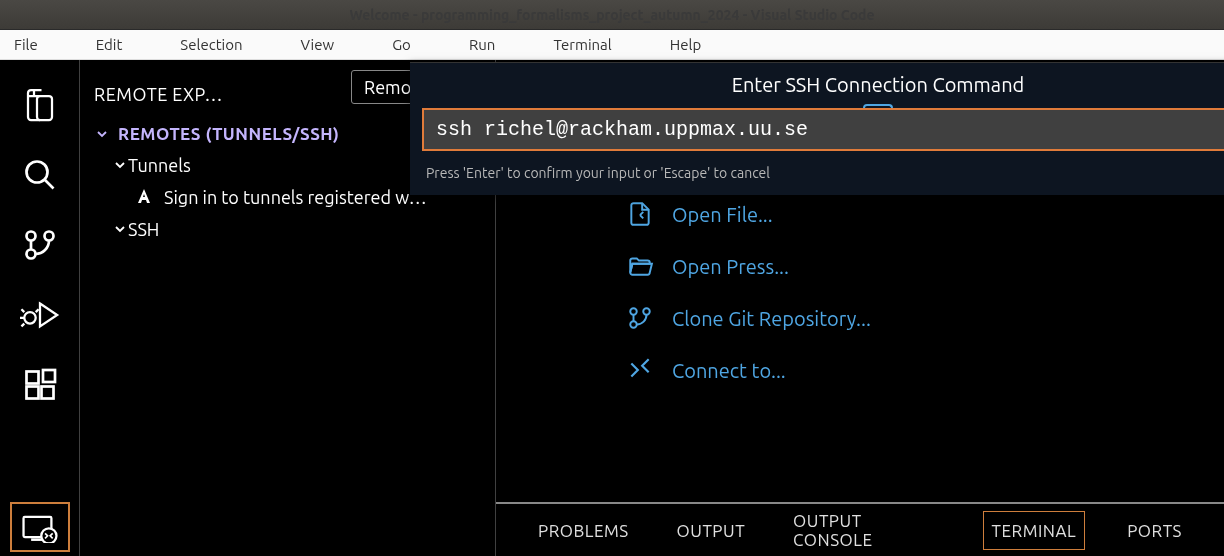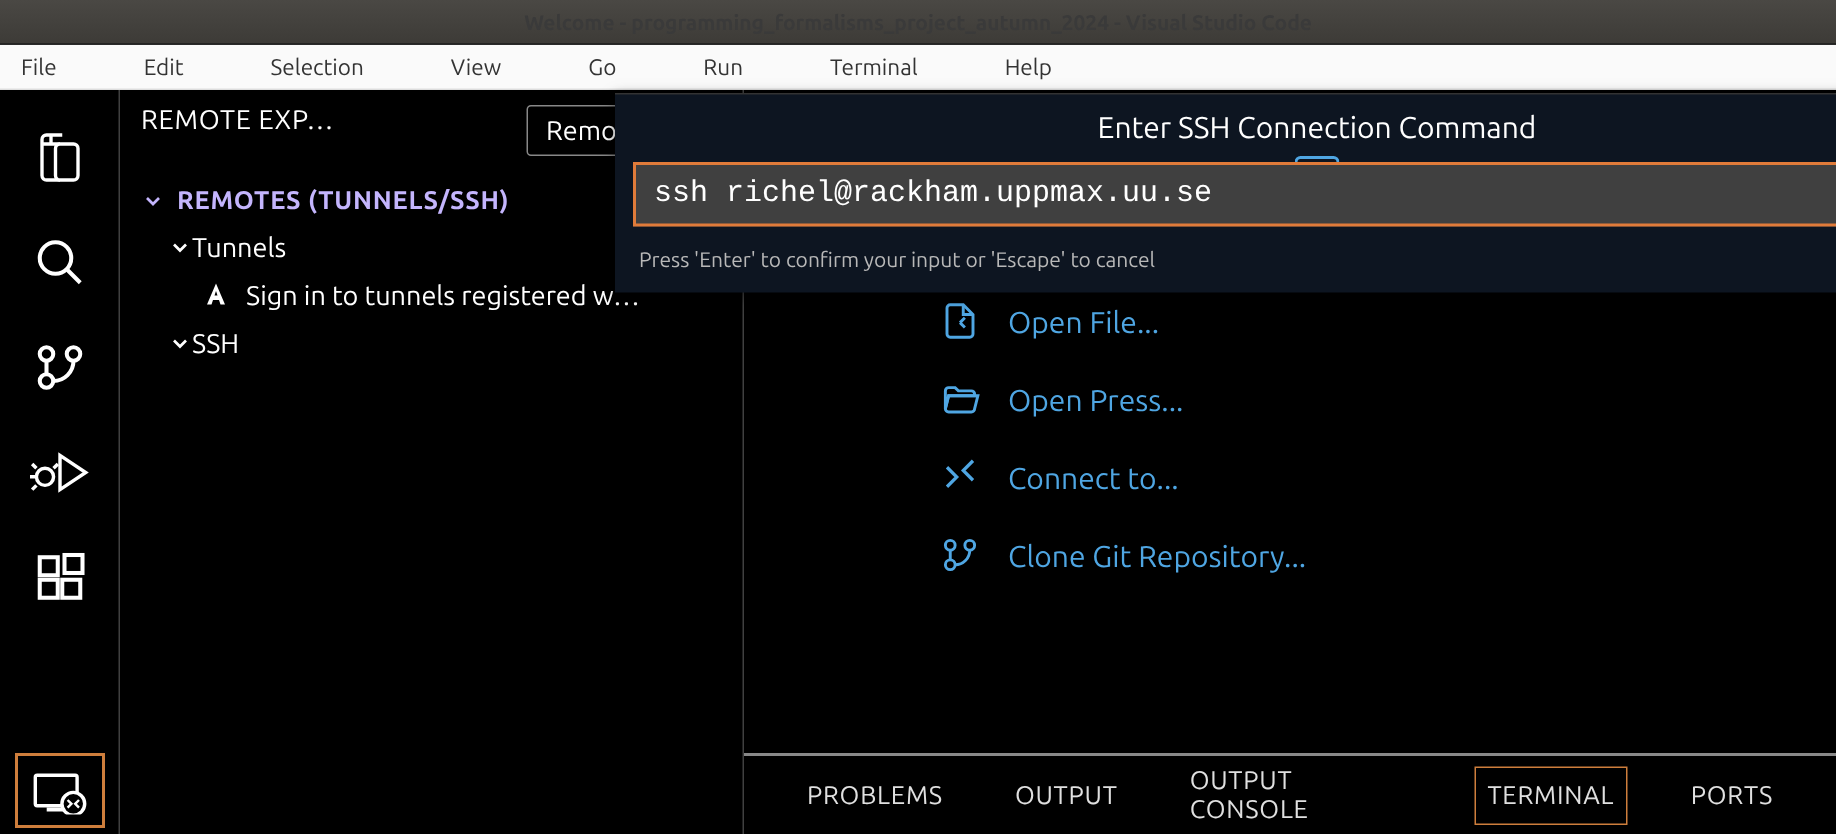--- a/index.html
+++ b/index.html
@@ -80,21 +80,21 @@
     }
     .sidebar {
       width: 416px;
       background: #000000;
       border-right: 1px solid #404040;
       display: flex;
       flex-direction: column;
     }
     .sidebar-header {
       display: flex;
-      align-items: flex-start;
+      align-items: flex-end;
       padding: 10px 14px 8px 14px;
       gap: 12px;
     }
     .sidebar-title {
       color: #ffffff;
       font-size: 18px;
       font-weight: 400;
       letter-spacing: 0.5px;
       white-space: nowrap;
       overflow: hidden;
@@ -389,36 +389,36 @@
         <span class="icon-box">
           <svg width="28" height="26" viewBox="0 0 24 24" fill="none" stroke="currentColor" stroke-width="1.8">
               <path d="M3 7a2 2 0 0 1 2-2h4l2 2h8a2 2 0 0 1 2 2v1H5l-2 8V7z"></path>
               <path d="M3 18l2-8h18l-2 8a2 2 0 0 1-2 2H5a2 2 0 0 1-2-2z"></path>
             </svg>
         </span>
         <span>Open Press...</span>
       </div>
       <div class="welcome-action">
         <span class="icon-box">
-          <svg width="26" height="26" viewBox="0 0 24 24" fill="none" stroke="currentColor" stroke-width="2">
-              <path d="M4 8l6 6-6 6M20 4l-6 6 6 6" transform="translate(0,-2)"></path>
-            </svg>
-        </span>
-        <span>Connect to...</span>
-      </div>
-      <div class="welcome-action">
-        <span class="icon-box">
           <svg width="26" height="26" viewBox="0 0 24 24" fill="none" stroke="currentColor" stroke-width="1.8">
               <circle cx="18" cy="6" r="3"></circle>
               <circle cx="6" cy="18" r="3"></circle>
               <circle cx="6" cy="6" r="3"></circle>
               <path d="M6 9v6M18 9a9 9 0 0 1-9 9"></path>
             </svg>
         </span>
         <span>Clone Git Repository...</span>
+      </div>
+      <div class="welcome-action">
+        <span class="icon-box">
+          <svg width="26" height="26" viewBox="0 0 24 24" fill="none" stroke="currentColor" stroke-width="2">
+              <path d="M4 8l6 6-6 6M20 4l-6 6 6 6" transform="translate(0,-2)"></path>
+            </svg>
+        </span>
+        <span>Connect to...</span>
       </div>
     </div>
 
     <div style="flex:1"></div>
 
     <div class="panel-tabs">
       <span class="panel-tab">PROBLEMS</span>
       <span class="panel-tab">OUTPUT</span>
       <span class="panel-tab">OUTPUT CONSOLE</span>
       <span class="panel-tab active">TERMINAL</span>

